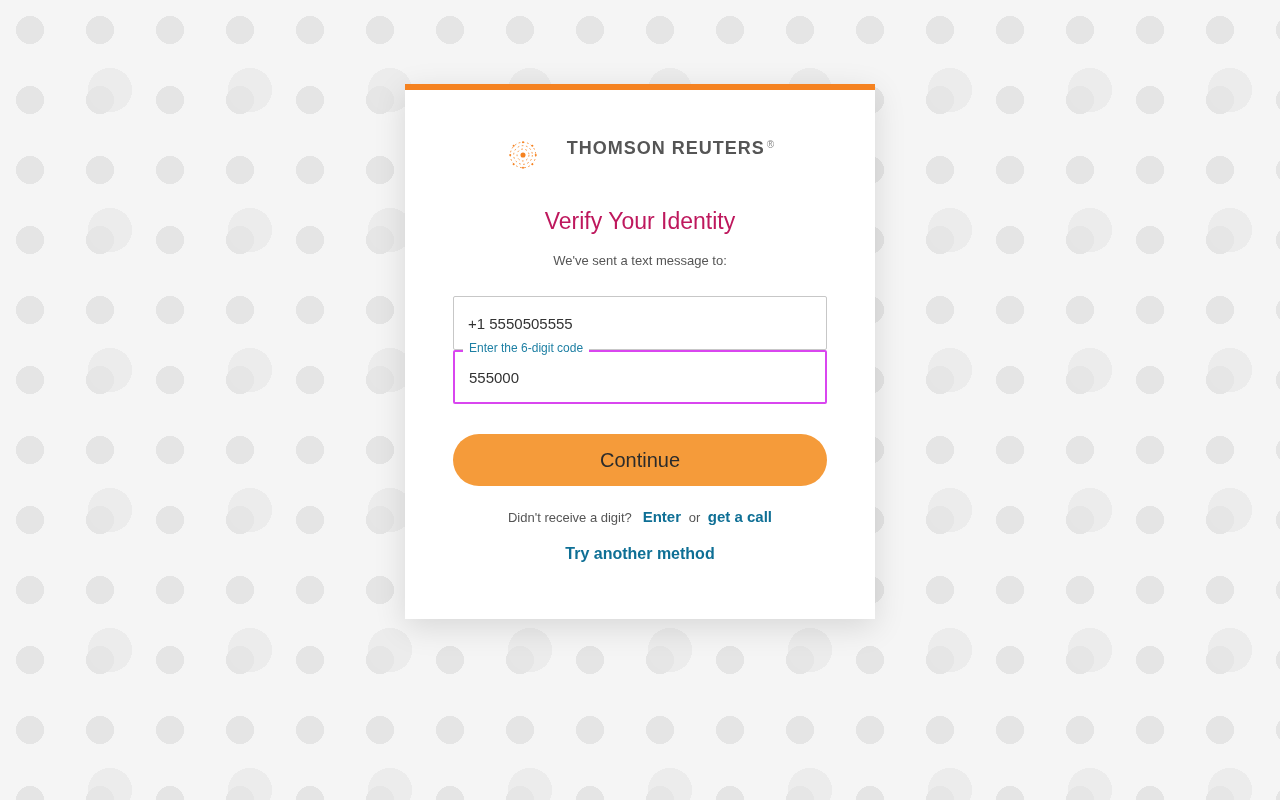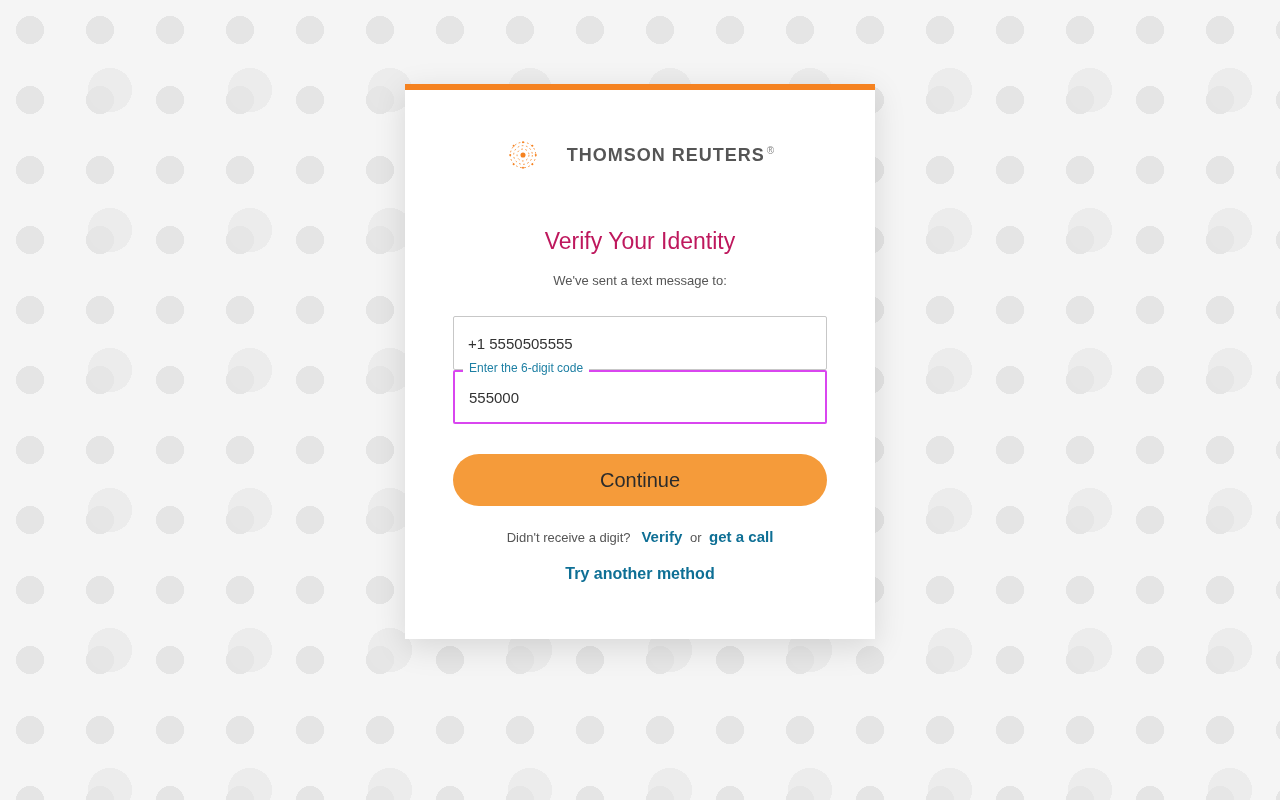--- a/index.html
+++ b/index.html
@@ -40,24 +40,24 @@
   .card {
     width: 470px;
     background: #fff;
     border-top: 6px solid #f58220;
     box-shadow: 0 8px 30px rgba(0,0,0,0.12);
     padding: 48px 48px 56px 48px;
     position: relative;
   }
   .logo-row {
     display: flex;
-    align-items: center;
+    align-items: flex-start;
     justify-content: center;
     gap: 27px;
-    margin-bottom: 56px;
+    margin-bottom: 36px;
   }
   .logo-mark {
     width: 34px;
     height: 34px;
     flex-shrink: 0;
   }
   .logo-text {
     font-size: 18px;
     letter-spacing: 1px;
     color: #555;
@@ -203,21 +203,21 @@
     <div class="code-wrap">
       <label class="code-label">Enter the 6‑digit code</label>
       <input type="text" class="code-field" value="555000" style="">
     </div>
 
     <button class="continue-btn">Continue</button>
 
     <div class="resend-row">
       <span>Didn't receive a digit?</span>
       &nbsp;
-      <a class="link">Verify</a>
+      <a class="link">Enter</a>
       <span class="or">or</span>
       <a class="link">get a call</a>
     </div>
 
     <div class="another">
       <a class="another-link">Try another method</a>
     </div>
 
   </div>
 </div>

